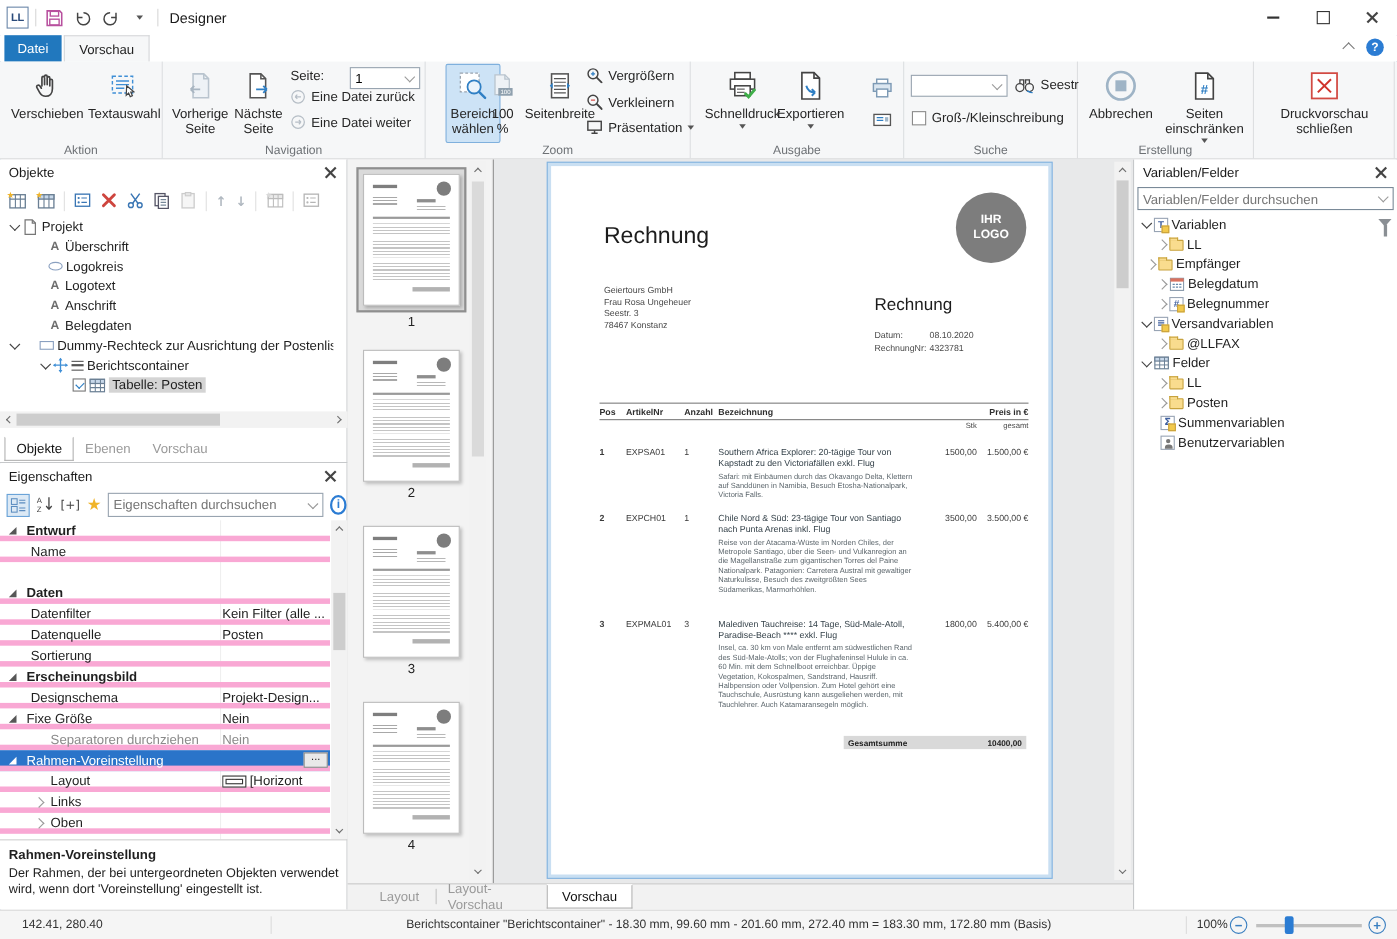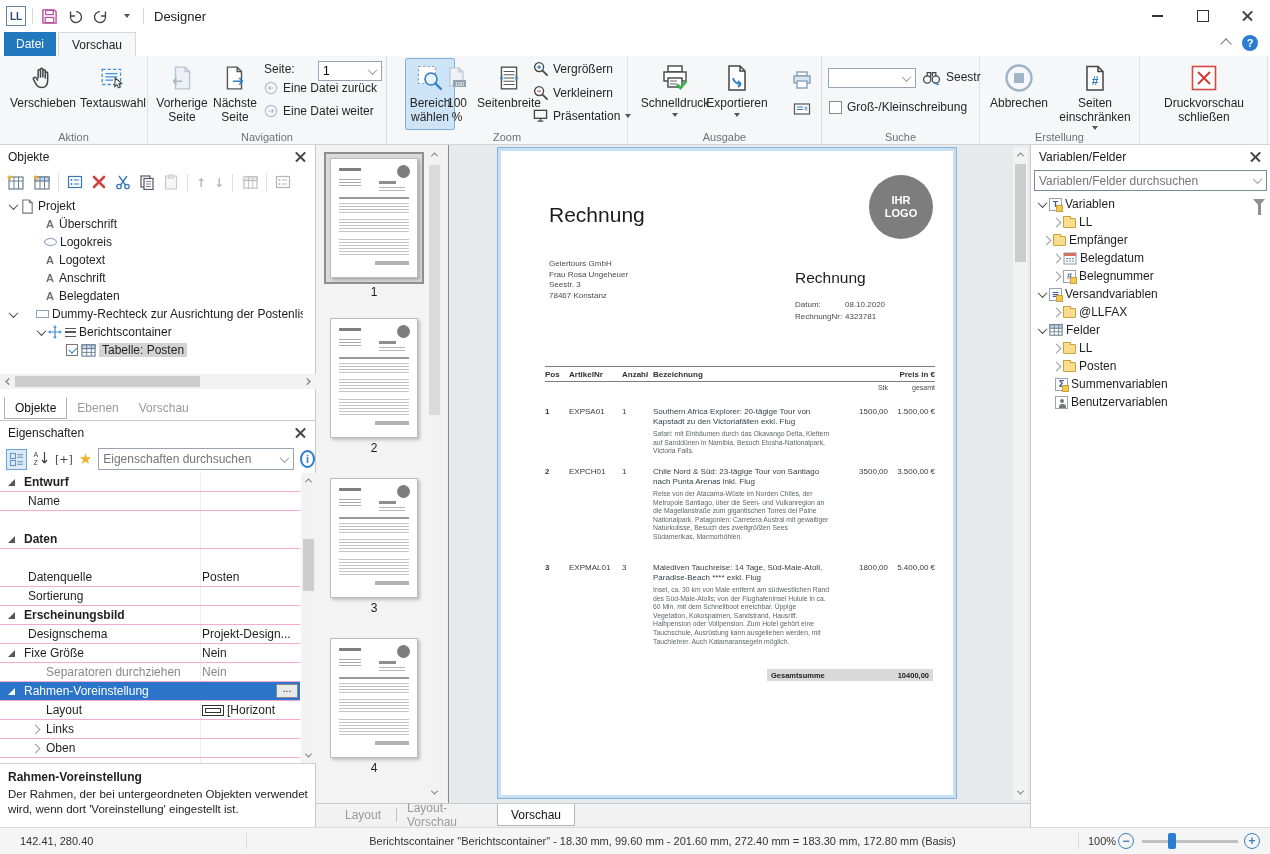--- a/index.html
+++ b/index.html
@@ -56,21 +56,21 @@
 .rect-ic{width:13px;height:8px;border:1.4px solid #8aa0c0;flex:none}
 .ham-ic{width:11px;height:9px;border-top:1.5px solid #555;border-bottom:1.5px solid #555;position:relative;flex:none}
 .ham-ic::after{content:"";position:absolute;left:0;top:2.5px;width:100%;height:1.5px;background:#555}
 .cb{width:12px;height:12px;border:1px solid #777;background:#fff;position:relative;flex:none}
 .cb.ck::after{content:"";position:absolute;left:2px;top:2px;width:6px;height:3.5px;border-left:1.6px solid #2f7fc4;border-bottom:1.6px solid #2f7fc4;transform:rotate(-45deg)}
 .sel-label{background:#d4d4d4;padding:0 3px}
 .tabs-bottom{position:absolute;display:flex;align-items:flex-start;font-size:12px}
 .tabb{height:22px;display:flex;align-items:center;justify-content:center;color:#9a9a9a;padding:0 10px}
 .tabb.on{background:#fff;border:1px solid #b2b2b2;border-top:1px solid #fff;color:#111}
 
-.prw{position:absolute;left:0;width:300px;height:19px;border-bottom:1px solid #f9a8d4}
+.prw{position:absolute;left:0;width:300px;height:19px;border-bottom:5px solid #f9a8d4}
 .pl{position:absolute;top:2px;white-space:nowrap}
 .pv{position:absolute;left:202px;top:2px;right:3px;white-space:nowrap;overflow:hidden}
 .triSE{width:0;height:0;border-left:7px solid transparent;border-bottom:7px solid #565656;position:absolute;left:8px;top:6px}
 .dots-btn{position:absolute;left:276px;top:2px;width:22px;height:14px;background:#e9e9e9;border:1px solid #8a8a8a;color:#222;font-size:10px;line-height:8px;text-align:center}
 .frame-ic{display:inline-block;width:22px;height:11px;border:1px solid #333;position:relative;vertical-align:-2px;margin-right:3px;background:#fff}
 .frame-ic::after{content:"";position:absolute;left:2px;top:2px;right:2px;bottom:2px;border:1px solid #333}
 
 .sb{position:absolute;background:#f2f2f2}
 .sbth{position:absolute;background:#cdcdcd}
 .sarr{position:absolute;width:15px;height:15px;display:flex;align-items:center;justify-content:center}
@@ -674,20 +674,24 @@
         <span class="pl" style="left:24px;font-weight:bold">Entwurf</span>
       </div>
     <div class="prw" style="top:71px">
         <span class="pl" style="left:28px">Name</span>
         <span class="pv"></span>
       </div>
     <div class="prw" style="top:109px">
         <span class="triSE"></span>
         <span class="pl" style="left:24px;font-weight:bold">Daten</span>
       </div>
+    <div class="prw" style="top:128px">
+        <span class="pl" style="left:28px">Datenfilter</span>
+        <span class="pv">Kein Filter (alle ...</span>
+      </div>
     <div class="prw" style="top:147px">
         <span class="pl" style="left:28px">Datenquelle</span>
         <span class="pv">Posten</span>
       </div>
     <div class="prw" style="top:166px">
         <span class="pl" style="left:28px">Sortierung</span>
         <span class="pv"></span>
       </div>
     <div class="prw" style="top:185px">
         <span class="triSE"></span>

